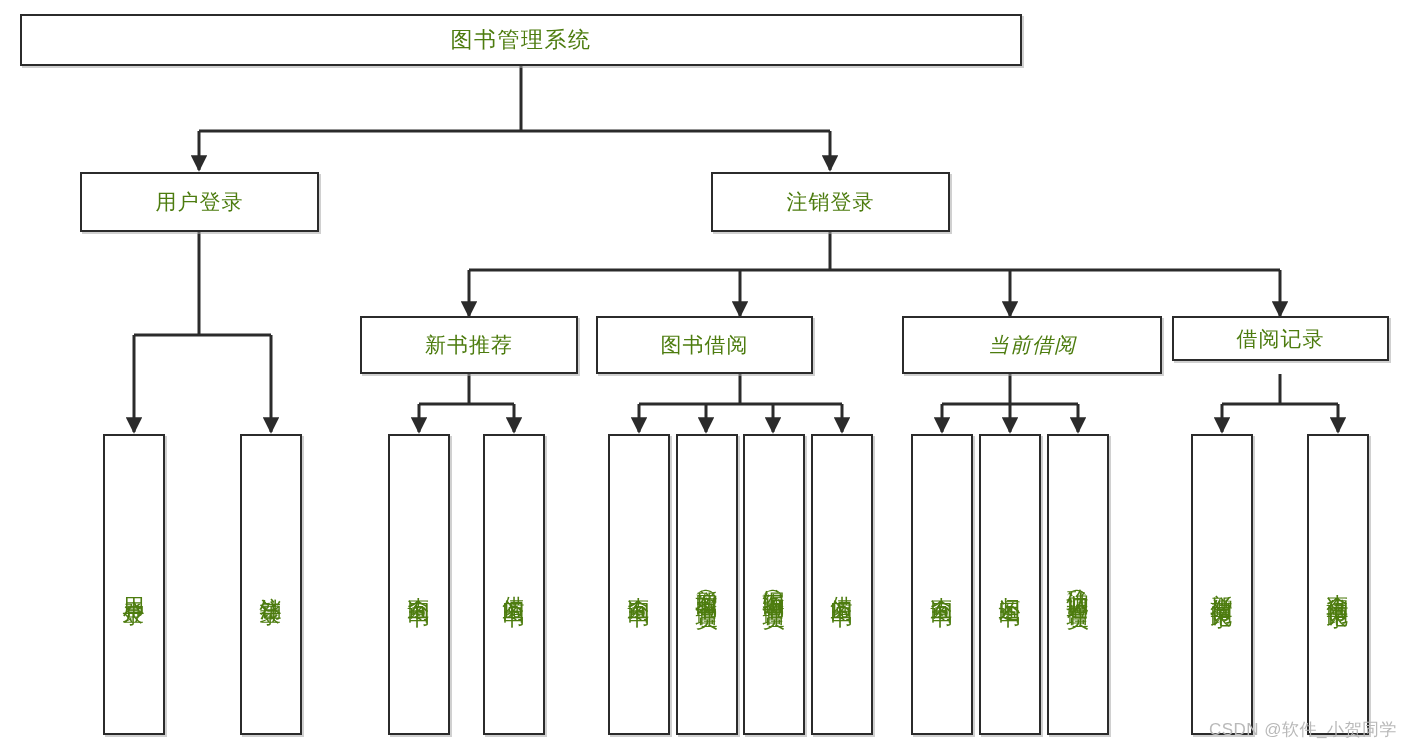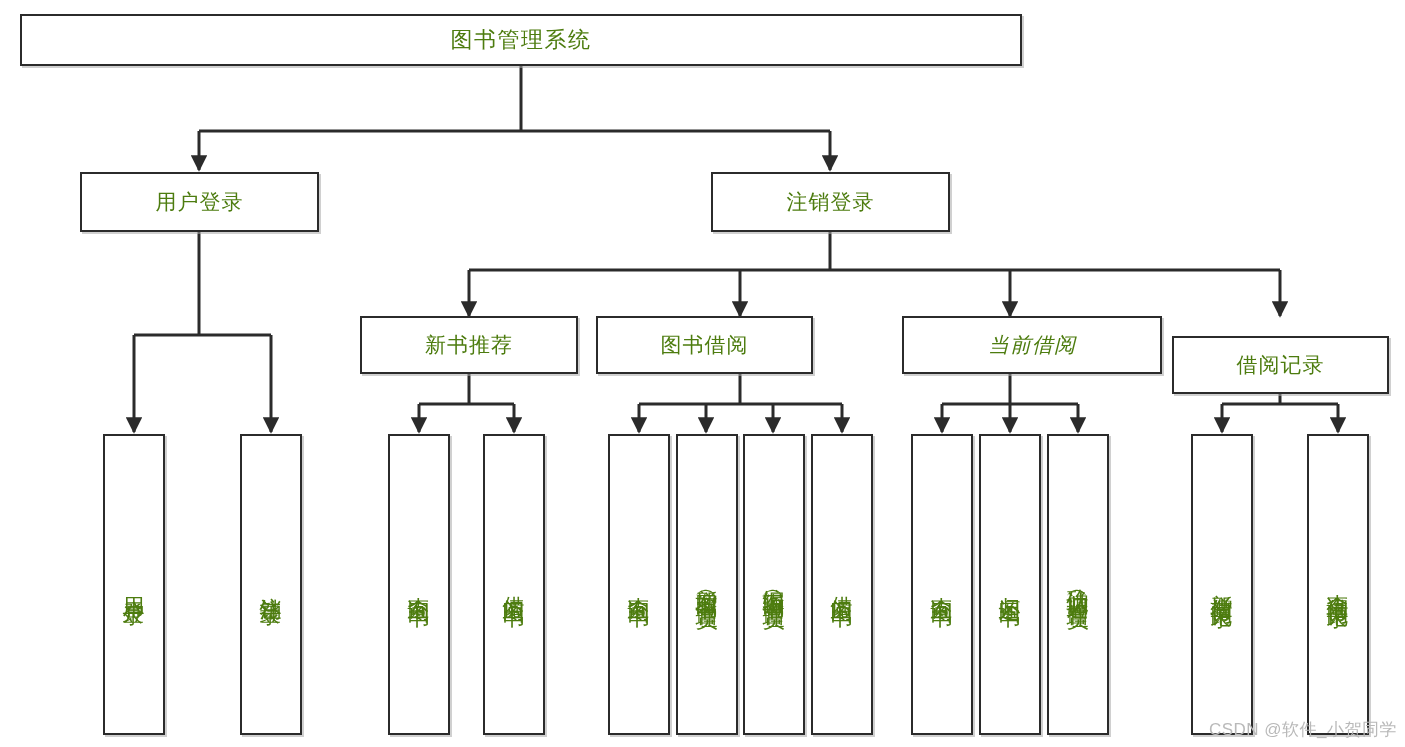--- a/index.html
+++ b/index.html
@@ -148,21 +148,21 @@
 
   <div class="node horiz" style="left:360px; top:316px; width:218px; height:58px;">
     <span class="label">新书推荐</span>
   </div>
   <div class="node horiz" style="left:596px; top:316px; width:217px; height:58px;">
     <span class="label">图书借阅</span>
   </div>
   <div class="node horiz" style="left:902px; top:316px; width:260px; height:58px;font-style:italic;">
     <span class="label">当前借阅</span>
   </div>
-  <div class="node horiz" style="left:1172px; top:336px; width:217px; height:58px;">
+  <div class="node horiz" style="left:1172px; top:316px; width:217px; height:45px;">
     <span class="label">借阅记录</span>
   </div>
 
   <div class="node vert" style="left:103px; top:434px; width:62px; height:301px;">
     <span class="label">用户登录</span>
   </div>
   <div class="node vert" style="left:240px; top:434px; width:62px; height:301px;">
     <span class="label">注销登录</span>
   </div>
 

